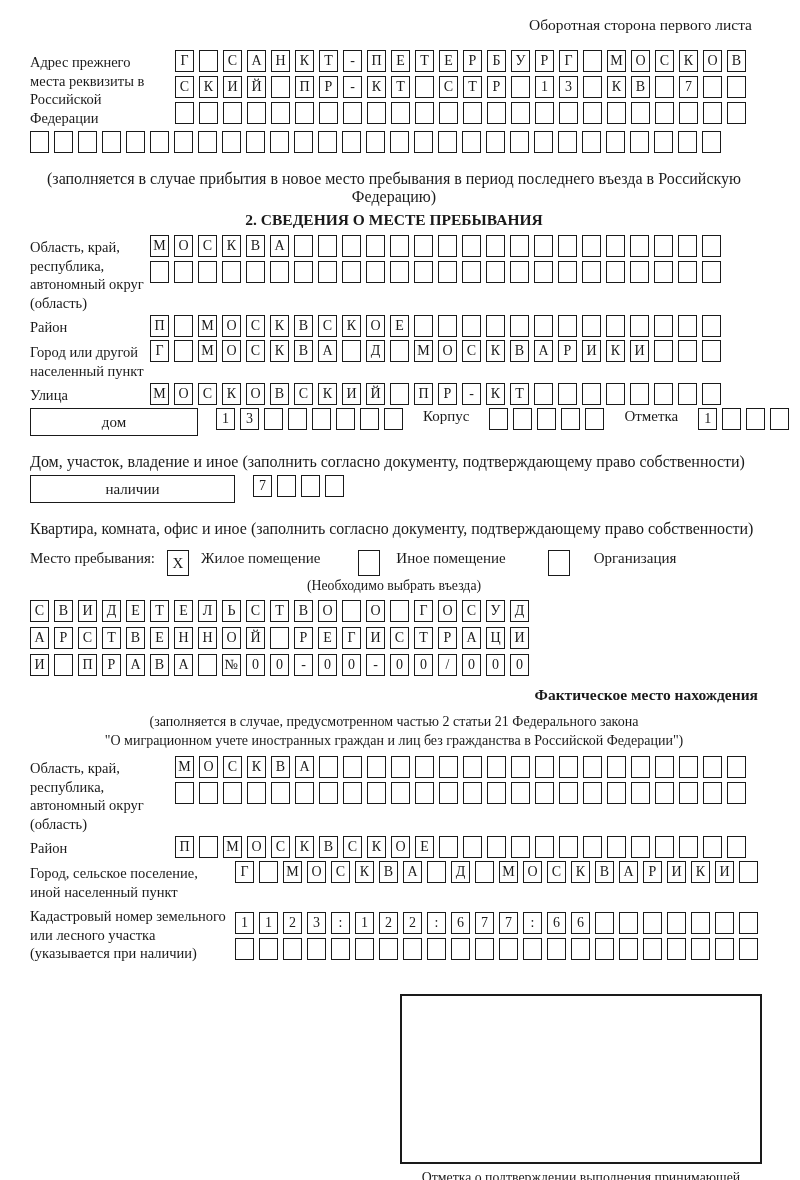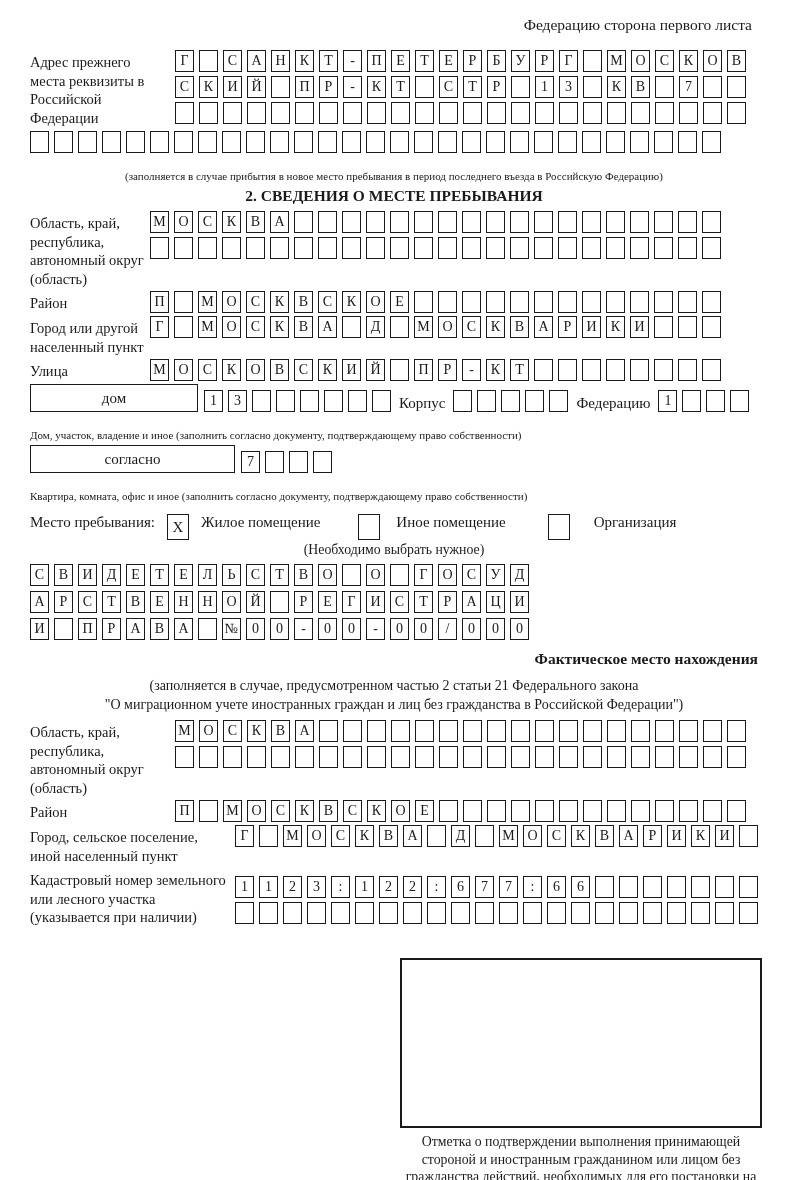--- a/index.html
+++ b/index.html
@@ -20,25 +20,25 @@
   .label.w205{flex:0 0 205px}
   .boxcol{display:flex;flex-direction:column;gap:4px}
   .boxrow{display:flex;gap:5px}
   .cbox{
     width:19px;height:22px;flex:0 0 auto;
     border:1.6px solid #1a1a1a;
     display:inline-flex;align-items:center;justify-content:center;
     font-size:14px;line-height:1;
   }
   .fullrow{margin:4px 0 2px 0}
-  .note{font-size:11px;margin:17px 0 4px}
+  .note{font-size:16px;margin:17px 0 4px}
   .note.center{text-align:center}
   .sect-title{font-weight:bold;text-align:center;font-size:15.5px;margin:5px 0 6px}
 
-  .houserow{display:flex;align-items:flex-end;gap:6px;margin:2px 0 3px 0}
+  .houserow{display:flex;align-items:flex-start;gap:18px;margin:2px 0 3px 0}
   .wide-box{
     border:1.7px solid #1a1a1a;height:28px;
     display:inline-flex;align-items:center;justify-content:center;
     font-size:15px;flex:0 0 auto;
   }
   .wide-box.house{width:168px}
   .wide-box.apt{width:205px}
   .inline-lbl{font-size:15px;margin:0 2px}
 
   .stayrow{display:flex;align-items:flex-start;margin:12px 0 2px 0}
@@ -62,21 +62,21 @@
 
   .stampwrap{margin-left:370px;margin-top:14px;width:362px}
   .stamp-box{width:362px;height:170px;border:2px solid #1a1a1a;background:#fff}
   .stamp-caption{font-size:13.8px;line-height:17.5px;text-align:center;margin-top:5px}
 </style>
 </head>
 <body>
 
 <div class="page">
 
-  <div class="top-heading">Федерацию сторона первого листа</div>
+  <div class="top-heading">Оборотная сторона первого листа</div>
 
   <div class="field">
     <div class="label">Адрес прежнего места реквизиты в Российской Федерации</div>
     <div class="boxcol">
       <div class="boxrow">
           <span class="cbox">Г</span>
           <span class="cbox"></span>
           <span class="cbox">С</span>
           <span class="cbox">А</span>
           <span class="cbox">Н</span>
@@ -350,51 +350,51 @@
         <span class="cbox"></span>
       </div>
     <span class="inline-lbl">Корпус</span>
     <div class="boxrow">
         <span class="cbox"></span>
         <span class="cbox"></span>
         <span class="cbox"></span>
         <span class="cbox"></span>
         <span class="cbox"></span>
       </div>
-    <span class="inline-lbl">Федерацию</span>
+    <span class="inline-lbl">Отметка</span>
     <div class="boxrow">
         <span class="cbox">1</span>
         <span class="cbox"></span>
         <span class="cbox"></span>
         <span class="cbox"></span>
       </div>
   </div>
   <div class="note">Дом, участок, владение и иное (заполнить согласно документу, подтверждающему право собственности)</div>
 
   <div class="houserow">
-    <div class="wide-box apt">согласно</div>
+    <div class="wide-box apt">наличии</div>
     <div class="boxrow">
         <span class="cbox">7</span>
         <span class="cbox"></span>
         <span class="cbox"></span>
         <span class="cbox"></span>
       </div>
   </div>
   <div class="note">Квартира, комната, офис и иное (заполнить согласно документу, подтверждающему право собственности)</div>
 
   <div class="stayrow">
     <span class="t">Место пребывания:</span>
     <span class="chk">X</span>
     <span class="t" style="margin-left:12px">Жилое помещение</span>
     <span class="chk gap" style="margin-left:26px;margin-right:0"></span>
     <span class="t" style="margin-left:16px">Иное помещение</span>
     <span class="chk" style="margin-left:30px"></span>
     <span class="t" style="margin-left:24px">Организация</span>
   </div>
-  <div class="stay-note">(Необходимо выбрать нужное)</div>
+  <div class="stay-note">(Необходимо выбрать въезда)</div>
 
   <div class="field docblock">
     <div class="boxcol">
       <div class="boxrow">
           <span class="cbox">С</span>
           <span class="cbox">В</span>
           <span class="cbox">И</span>
           <span class="cbox">Д</span>
           <span class="cbox">Е</span>
           <span class="cbox">Т</span>

